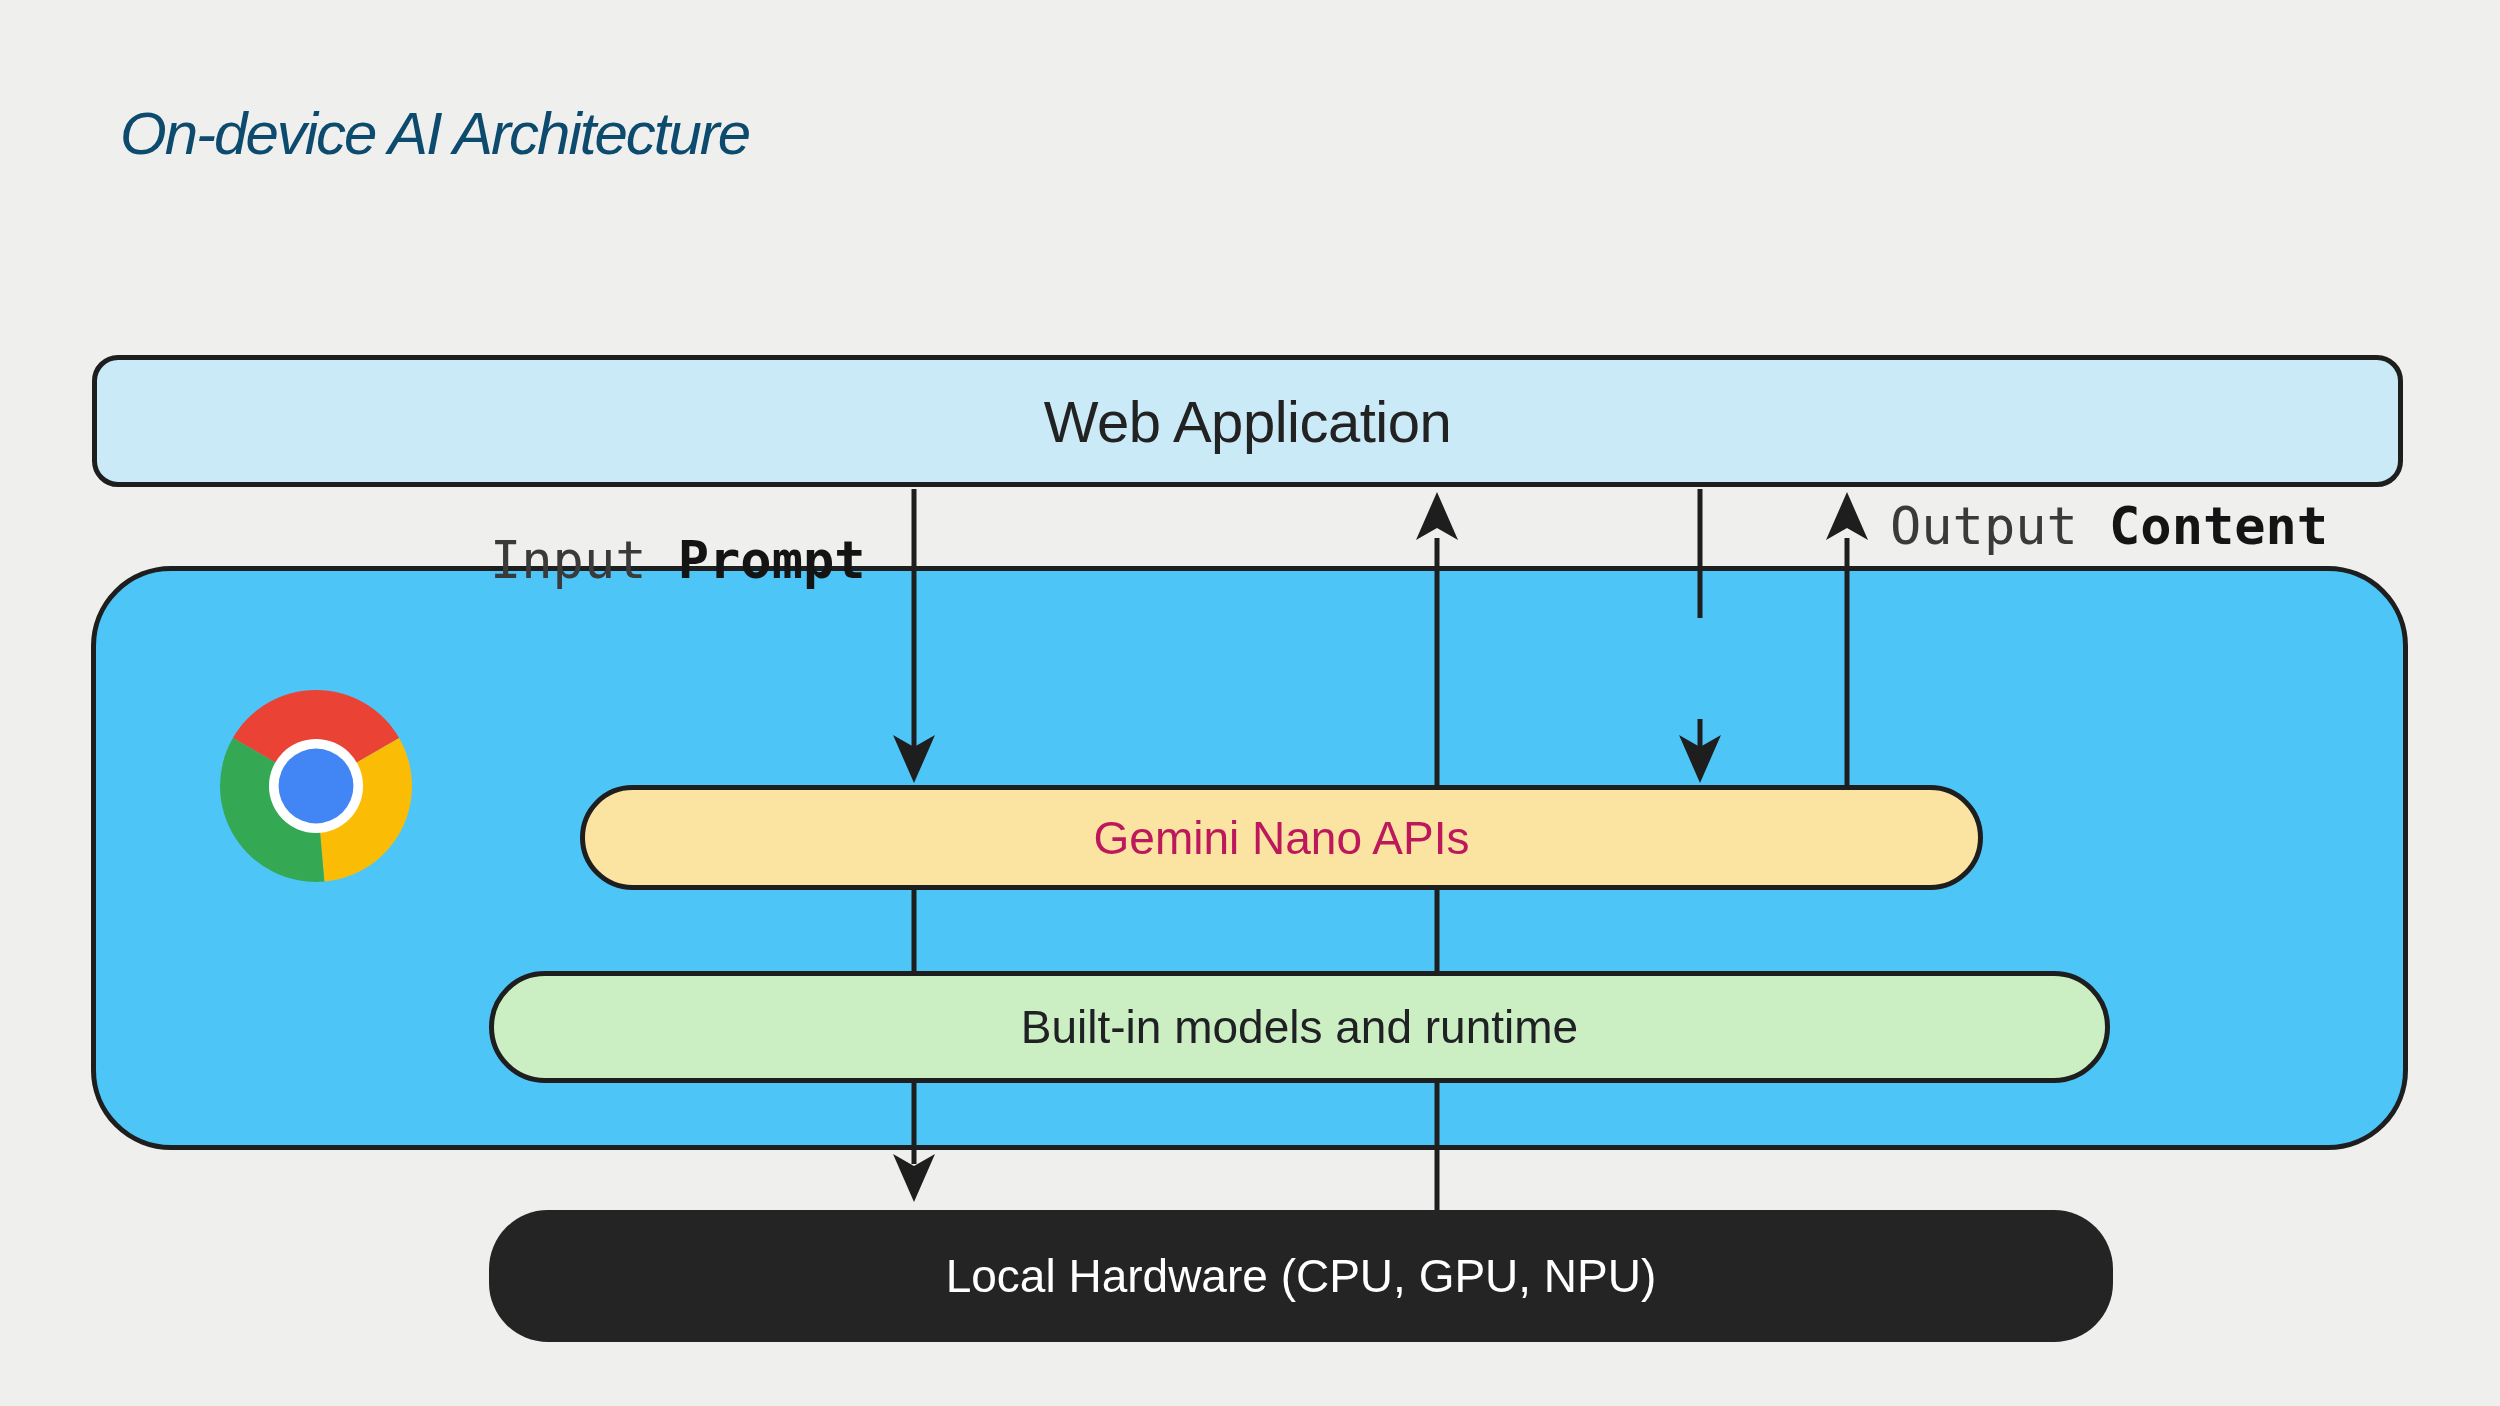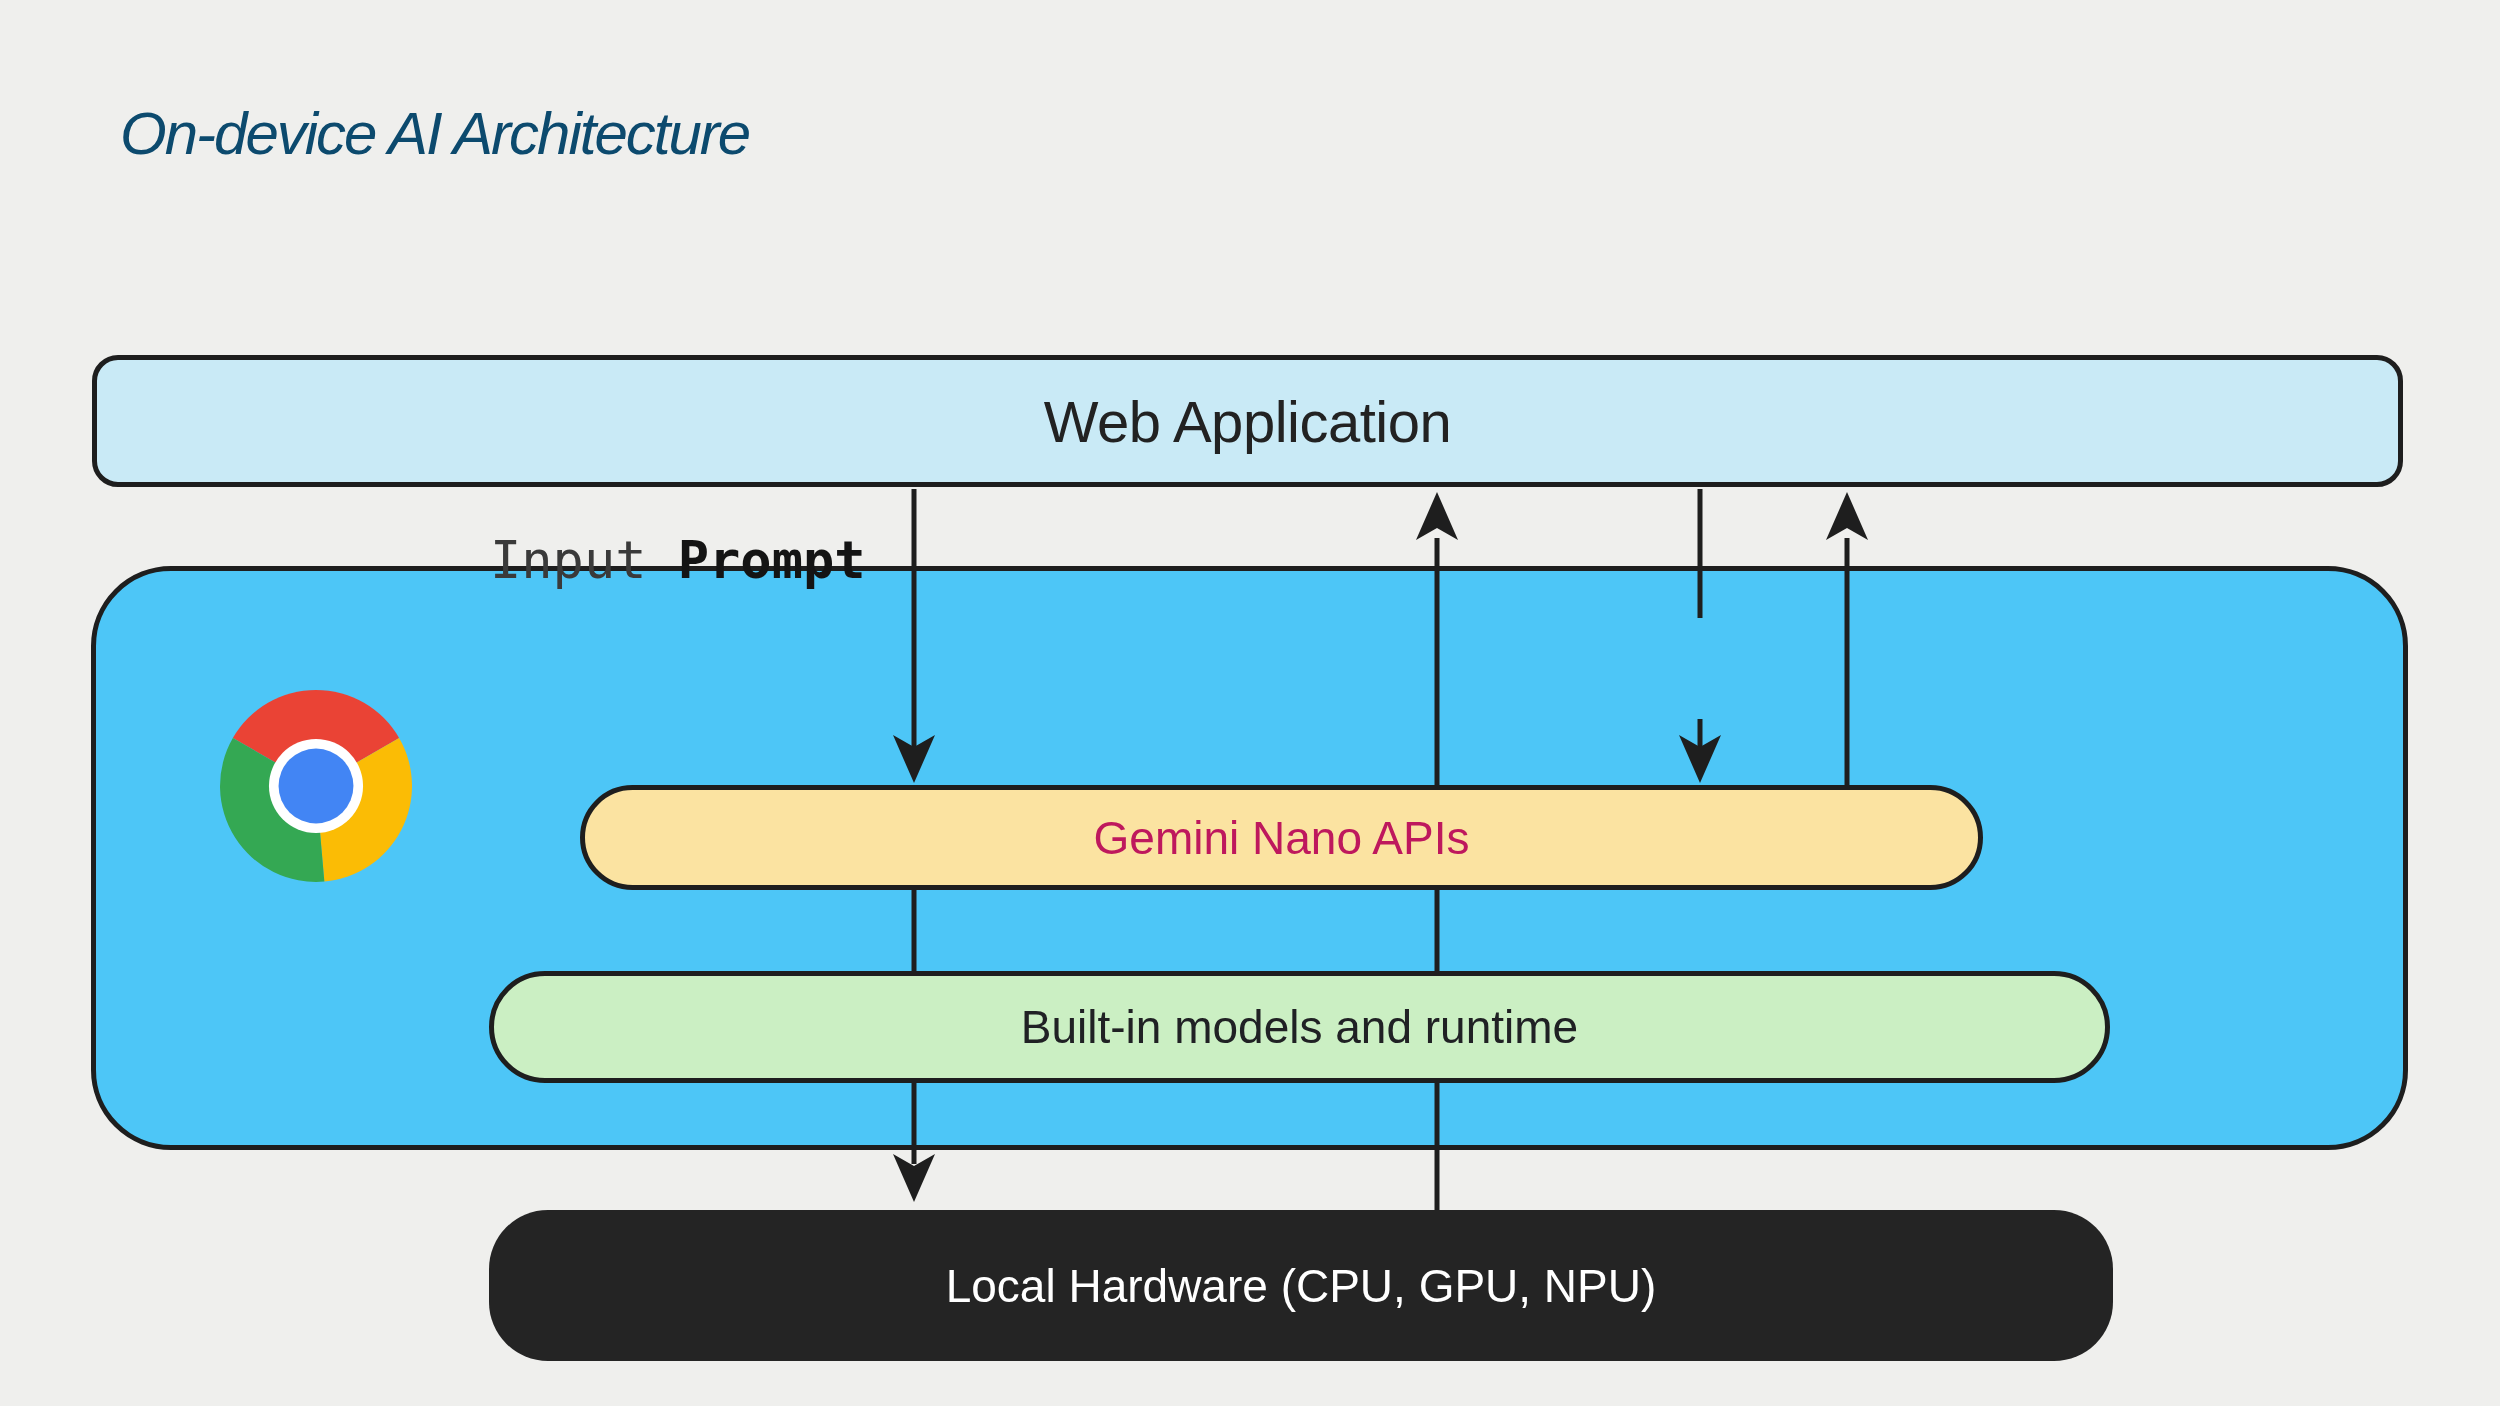--- a/index.html
+++ b/index.html
@@ -43,21 +43,21 @@
     left:580px;top:785px;width:1403px;height:105px;
     background:var(--gemini-fill,#fbe3a1);
     border-radius:53px;font-size:46px;z-index:3;color:#be185d;
   }
   .pill-runtime{
     left:489px;top:971px;width:1621px;height:112px;
     background:var(--runtime-fill,#cbefc3);
     border-radius:56px;font-size:46px;z-index:3;color:#202124;
   }
   .pill-hardware{
-    left:489px;top:1210px;width:1624px;height:151px;
+    left:489px;top:1210px;width:1624px;height:132px;
     background:var(--hardware-fill,#242424);
     border:none;border-radius:59px;font-size:46px;z-index:3;color:#ffffff;
   }
   .edge-label{
     position:absolute;top:497px;z-index:3;
     font-family:"DejaVu Sans Mono",monospace;
     font-size:52px;line-height:58px;white-space:nowrap;
   }
   .edge-label .prefix{color:#3a3a3a;margin-right:0.6em;}
   .edge-label .emph{color:#141414;font-weight:bold;}
@@ -79,20 +79,23 @@
 <div class="canvas">
 
   <div class="title">On-device AI Architecture</div>
 
   <div class="node webapp">
     <span>Web Application</span>
   </div>
 
   <div class="edge-label label-input">
     <span class="prefix">Input</span><span class="emph">Prompt</span>
+  </div>
+  <div class="edge-label label-output">
+    <span class="prefix">Output</span><span class="emph">Content</span>
   </div>
 
   <div class="node browser"></div>
 
   <svg class="arrows" viewBox="0 0 2500 1406" xmlns="http://www.w3.org/2000/svg">
 
     <g>
       <line x1="914" y1="489" x2="914" y2="747"></line>
       <polygon points="914,783 893,735 914,747 935,735"></polygon>
     </g>

